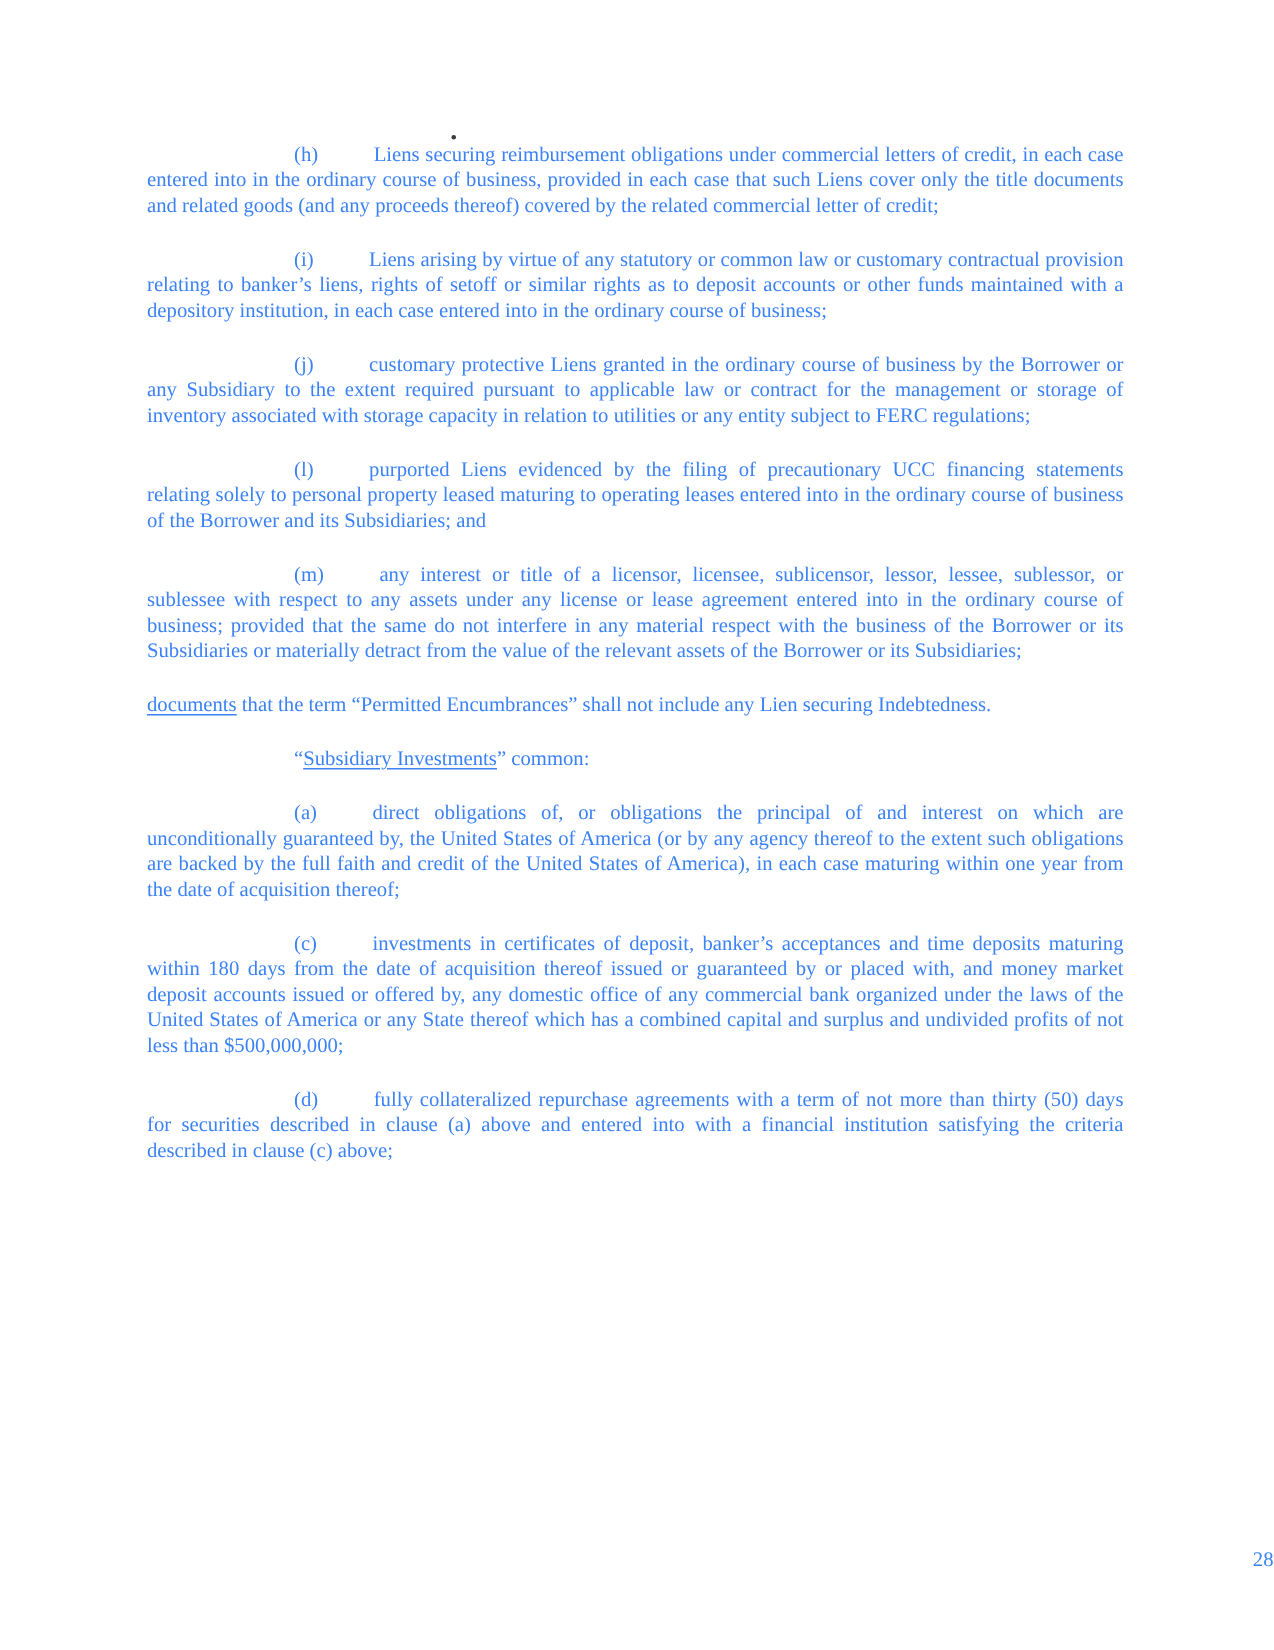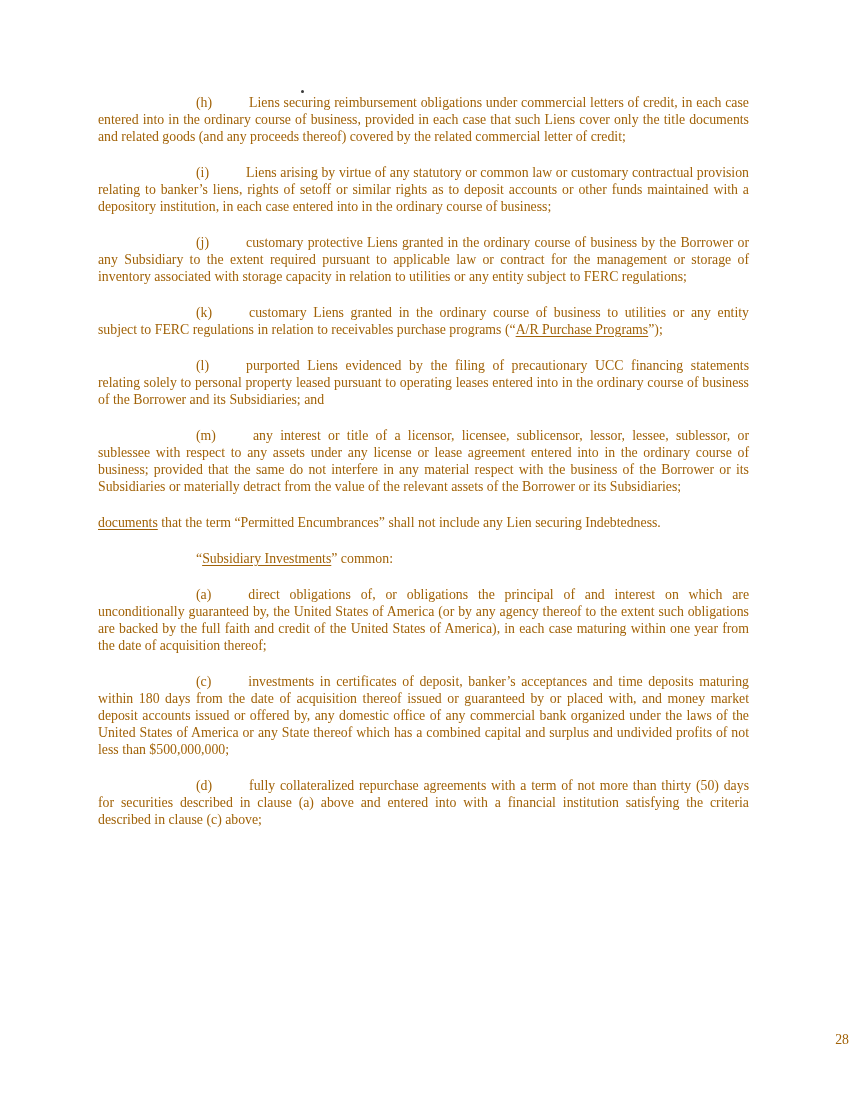--- a/index.html
+++ b/index.html
@@ -7,21 +7,21 @@
     padding: 0;
     background: #ffffff;
   }
   .page {
     position: relative;
     width: 849px;
     height: 1100px;
     background: #ffffff;
     overflow: hidden;
     font-family: "Liberation Serif", serif;
-    color: #a16207;
+    color: #3b82f6;
     border-radius: 25px;
   }
   .content {
     position: absolute;
     left: 98px;
     top: 94px;
     width: 651px;
   }
   .para {
     margin: 0 0 19px 0;
@@ -65,22 +65,21 @@
 </style>
 </head>
 <body>
 
 <div class="page">
   <span class="artifact-dot"></span>
   <main class="content">
       <p class="para clause"><span class="clause-label">(h)</span><span class="tab"></span><span>Liens securing reimbursement obligations under commercial letters of credit, in each case entered into in the ordinary course of business, provided in each case that such Liens cover only the title documents and related goods (and any proceeds thereof) covered by the related commercial letter of credit;</span></p>
       <p class="para clause"><span class="clause-label">(i)</span><span class="tab"></span><span>Liens arising by virtue of any statutory or common law or customary contractual provision relating to banker’s liens, rights of setoff or similar rights as to deposit accounts or other funds maintained with a depository institution, in each case entered into in the ordinary course of business;</span></p>
       <p class="para clause"><span class="clause-label">(j)</span><span class="tab"></span><span>customary protective Liens granted in the ordinary course of business by the Borrower or any Subsidiary to the extent required pursuant to applicable law or contract for the management or storage of inventory associated with storage capacity in relation to utilities or any entity subject to FERC regulations;</span></p>
-      <p class="para clause"><span class="clause-label">(k)</span><span class="tab"></span><span>customary Liens granted in the ordinary course of business to utilities or any entity subject to FERC regulations in relation to receivables purchase programs (“</span><span class="u">A/R Purchase Programs</span><span>”);</span></p>
-      <p class="para clause"><span class="clause-label">(l)</span><span class="tab"></span><span>purported Liens evidenced by the filing of precautionary UCC financing statements relating solely to personal property leased pursuant to operating leases entered into in the ordinary course of business of the Borrower and its Subsidiaries; and</span></p>
+      <p class="para clause"><span class="clause-label">(l)</span><span class="tab"></span><span>purported Liens evidenced by the filing of precautionary UCC financing statements relating solely to personal property leased maturing to operating leases entered into in the ordinary course of business of the Borrower and its Subsidiaries; and</span></p>
       <p class="para clause"><span class="clause-label">(m)</span><span class="tab"></span><span>any interest or title of a licensor, licensee, sublicensor, lessor, lessee, sublessor, or sublessee with respect to any assets under any license or lease agreement entered into in the ordinary course of business; provided that the same do not interfere in any material respect with the business of the Borrower or its Subsidiaries or materially detract from the value of the relevant assets of the Borrower or its Subsidiaries;</span></p>
       <p class="para flush"><span class="u">documents</span><span> that the term “Permitted Encumbrances” shall not include any Lien securing Indebtedness.</span></p>
       <p class="para indent"><span>“</span><span class="u">Subsidiary Investments</span><span>” common:</span></p>
       <p class="para clause"><span class="clause-label">(a)</span><span class="tab"></span><span>direct obligations of, or obligations the principal of and interest on which are unconditionally guaranteed by, the United States of America (or by any agency thereof to the extent such obligations are backed by the full faith and credit of the United States of America), in each case maturing within one year from the date of acquisition thereof;</span></p>
       <p class="para clause"><span class="clause-label">(c)</span><span class="tab"></span><span>investments in certificates of deposit, banker’s acceptances and time deposits maturing within 180 days from the date of acquisition thereof issued or guaranteed by or placed with, and money market deposit accounts issued or offered by, any domestic office of any commercial bank organized under the laws of the United States of America or any State thereof which has a combined capital and surplus and undivided profits of not less than $500,000,000;</span></p>
       <p class="para clause"><span class="clause-label">(d)</span><span class="tab"></span><span>fully collateralized repurchase agreements with a term of not more than thirty (50) days for securities described in clause (a) above and entered into with a financial institution satisfying the criteria described in clause (c) above;</span></p>
     </main>
   <div class="page-number">28</div>
 </div>
 

